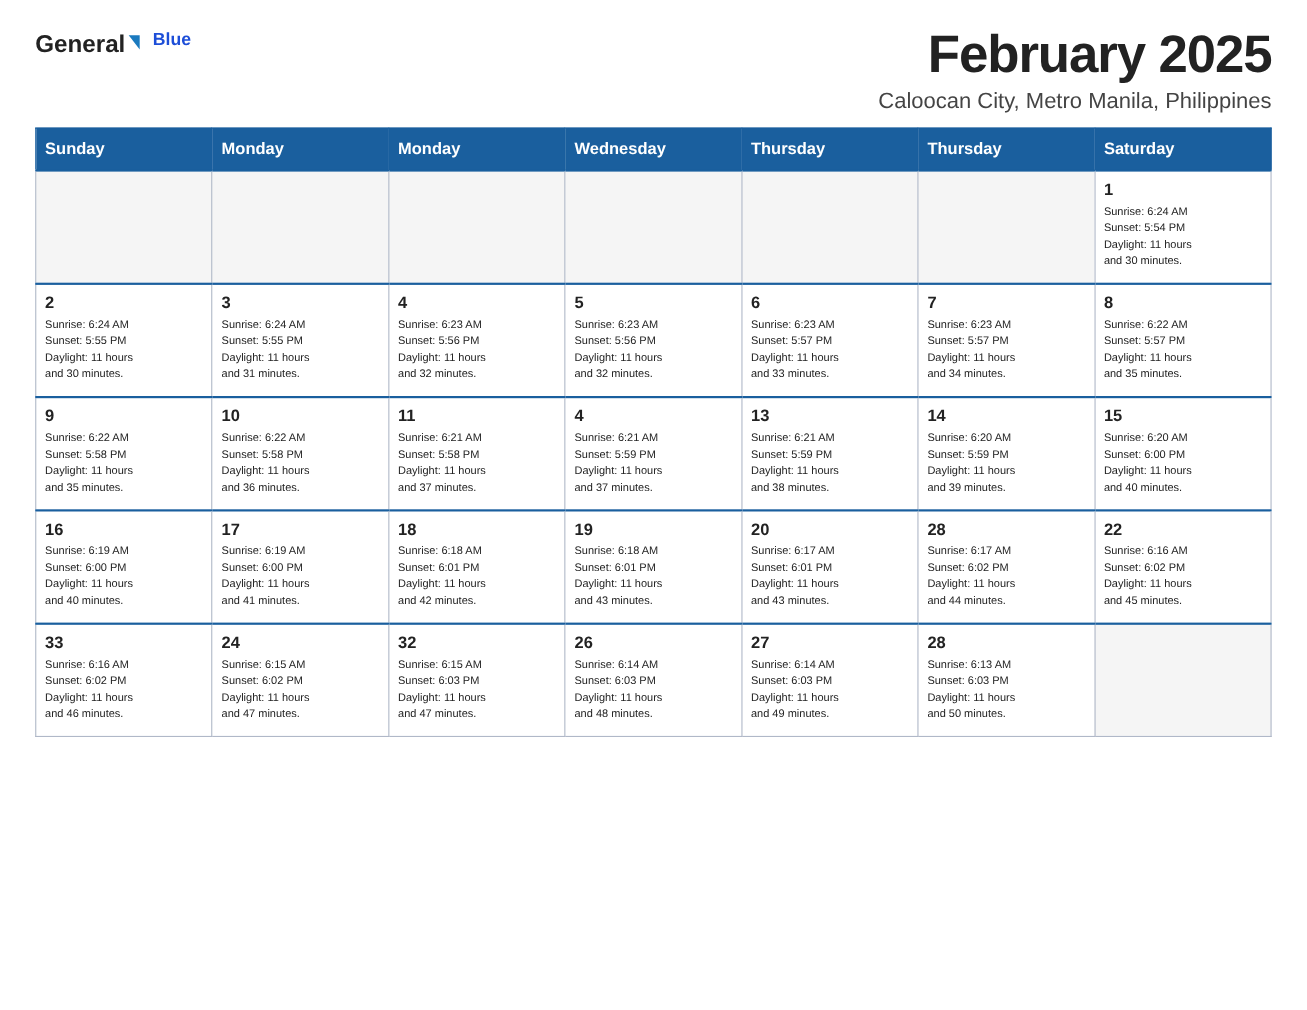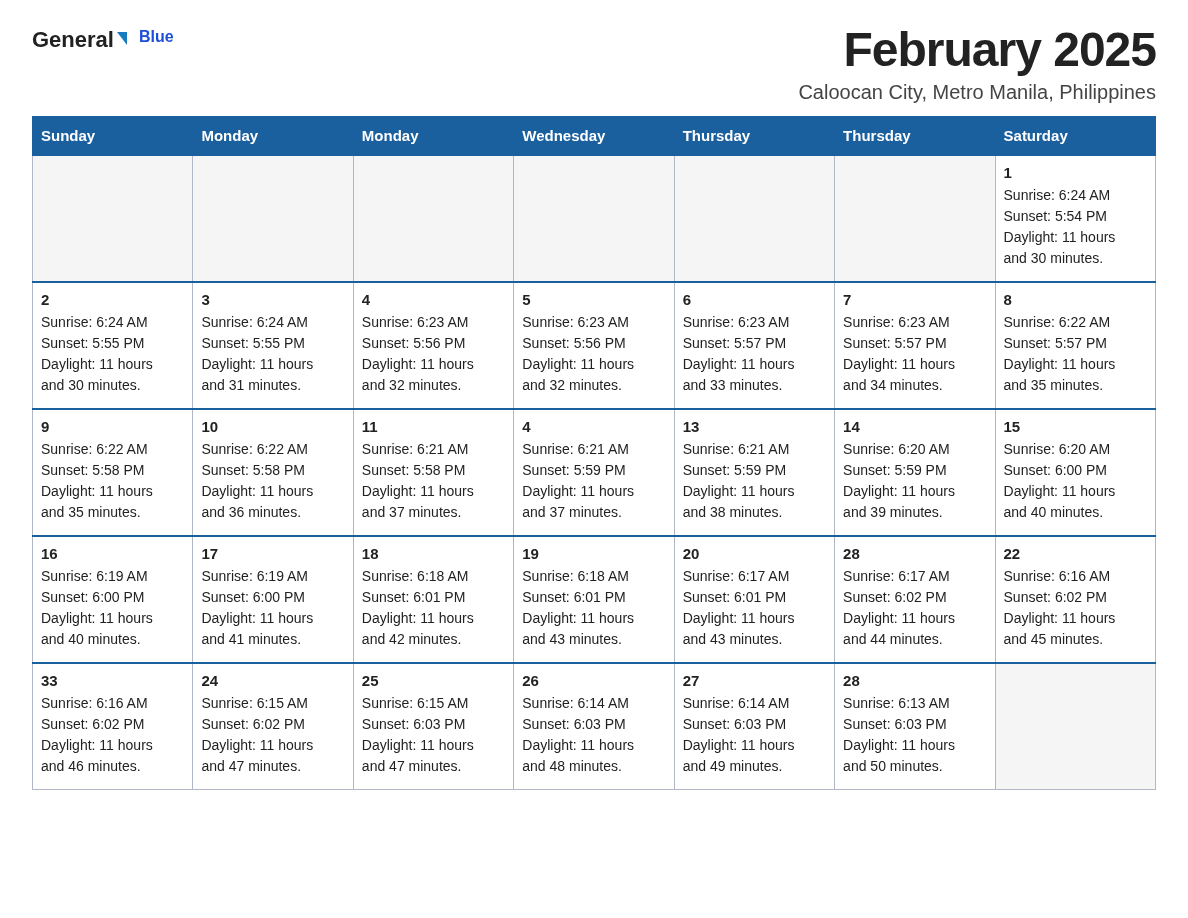--- a/index.html
+++ b/index.html
@@ -98,21 +98,21 @@
       border-top: 2px solid #1a5f9e;
     }
     .day-number {
       font-size: 15px;
       font-weight: bold;
       color: #222;
       margin-bottom: 4px;
       display: block;
     }
     .day-info {
-      font-size: 14px;
+      font-size: 10px;
       color: #222;
       line-height: 1.5;
     }
   </style>
 </head>
 <body>
 
 <div class="header-row">
   <div class="logo">
     <div class="logo-top">
@@ -245,21 +245,21 @@
       <tr>
         <td>
           <span class="day-number">33</span>
           <div class="day-info">Sunrise: 6:16 AM<br>Sunset: 6:02 PM<br>Daylight: 11 hours<br>and 46 minutes.</div>
         </td>
         <td>
           <span class="day-number">24</span>
           <div class="day-info">Sunrise: 6:15 AM<br>Sunset: 6:02 PM<br>Daylight: 11 hours<br>and 47 minutes.</div>
         </td>
         <td>
-          <span class="day-number">25</span>
+          <span class="day-number">32</span>
           <div class="day-info">Sunrise: 6:15 AM<br>Sunset: 6:03 PM<br>Daylight: 11 hours<br>and 47 minutes.</div>
         </td>
         <td>
           <span class="day-number">26</span>
           <div class="day-info">Sunrise: 6:14 AM<br>Sunset: 6:03 PM<br>Daylight: 11 hours<br>and 48 minutes.</div>
         </td>
         <td>
           <span class="day-number">27</span>
           <div class="day-info">Sunrise: 6:14 AM<br>Sunset: 6:03 PM<br>Daylight: 11 hours<br>and 49 minutes.</div>
         </td>

